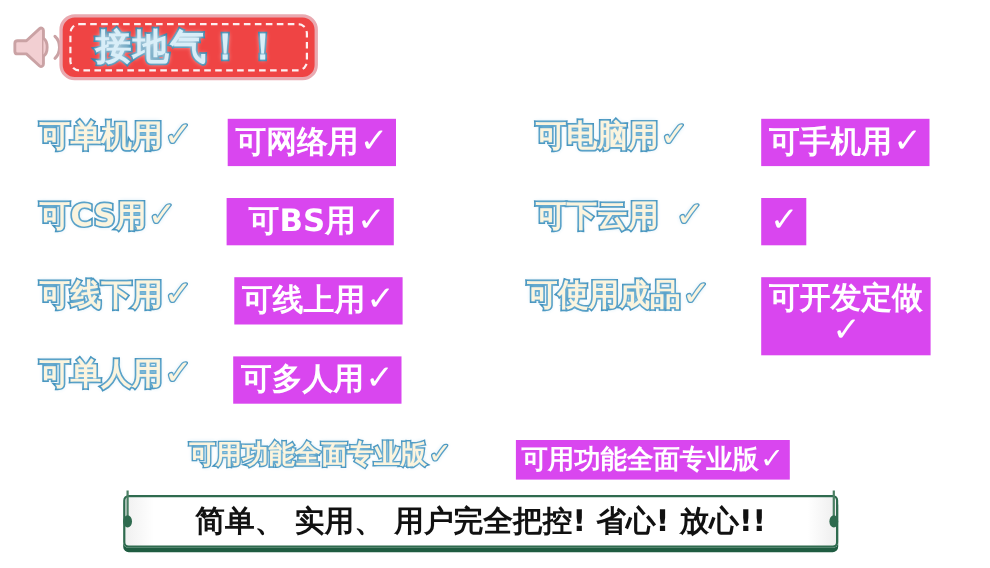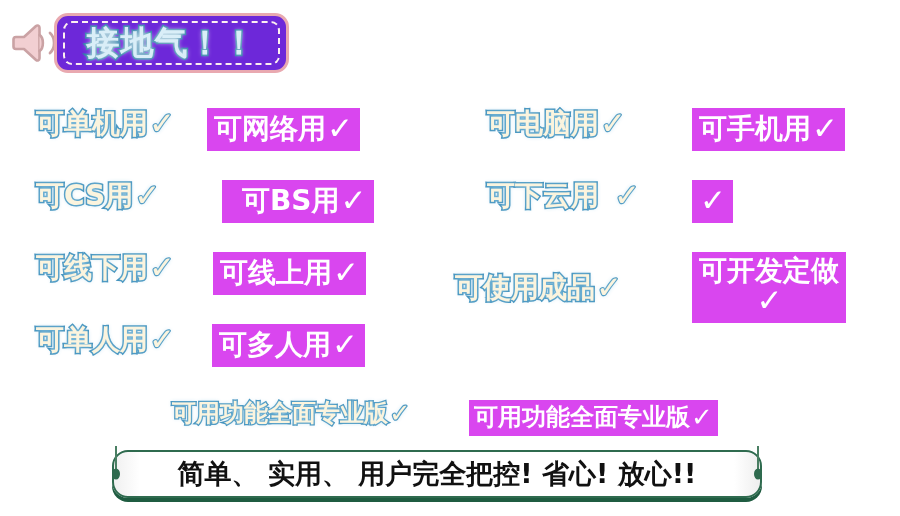--- a/index.html
+++ b/index.html
@@ -32,21 +32,21 @@
     margin-left: 6px;
     flex: none;
     position: relative;
   }
 
   #header-pill {
     position: relative;
     margin-left: -14px;
     width: 235px;
     height: 60px;
-    background: #6d28d9;
+    background: #ef4444;
     border: 3px solid #e9a9b0;
     border-radius: 14px;
     box-sizing: border-box;
     display: flex;
     align-items: center;
     justify-content: center;
   }
   #header-pill::before {
     content: "";
     position: absolute;
@@ -134,21 +134,21 @@
   
   #bottom-banner {
     position: absolute;
     left: 112px;
     top: 450px;
     width: 650px;
     height: 48px;
     box-sizing: border-box;
     background: linear-gradient(to right,#f0f0f0 0%, #ffffff 4%, #ffffff 96%, #eeeeee 100%);
     border: 2px solid #2f6b4f;
-    border-radius: 16px;
+    border-radius: 5px;
     box-shadow: 0 4px 0 0 #1f5c41;
     display: flex;
     align-items: center;
     justify-content: center;
   }
 
   #banner-text {
     font-family: "DejaVu Sans", sans-serif;
     font-weight: bold;
     font-size: 27px;
@@ -202,42 +202,42 @@
       <div class="chip red" style="left: 692px; top: 0px;">
         <span class="label">可手机用</span>
         <span class="tick">✓</span>
       </div>
     </div>
     <div class="feature-row">
       <div class="chip blue" style="left: 36px; top: 0px;">
         <span class="label">可CS用</span>
         <span class="tick">✓</span>
       </div>
-      <div class="chip red" style="left: 222px; top: 0px; padding-left: 20px;">
+      <div class="chip red" style="left: 206px; top: 0px; padding-left: 20px;">
         <span class="label">可BS用</span>
         <span class="tick">✓</span>
       </div>
       <div class="chip blue" style="left: 487px; top: 0px; gap: 14px;">
         <span class="label">可下云用</span>
         <span class="tick">✓</span>
       </div>
       <div class="chip red" style="left: 692px; top: 0px;">
         <span class="tick">✓</span>
       </div>
     </div>
     <div class="feature-row">
       <div class="chip blue" style="left: 36px; top: 0px; text-align: center;">
         <span class="label">可线下用</span>
         <span class="tick">✓</span>
       </div>
       <div class="chip red" style="left: 213px; top: 0px;">
         <span class="label">可线上用</span>
         <span class="tick">✓</span>
       </div>
-      <div class="chip blue" style="left: 455px; top: 0px; margin-top: 20px;">
+      <div class="chip blue" style="left: 479px; top: 0px;">
         <span class="label">可使用成品</span>
         <span class="tick">✓</span>
       </div>
       <div class="chip red" style="left: 692px; top: 0px; flex-direction: column;">
         <span class="label">可开发定做</span>
         <span class="tick">✓</span>
       </div>
     </div>
     <div class="feature-row">
       <div class="chip blue" style="left: 36px; top: 0px;">

